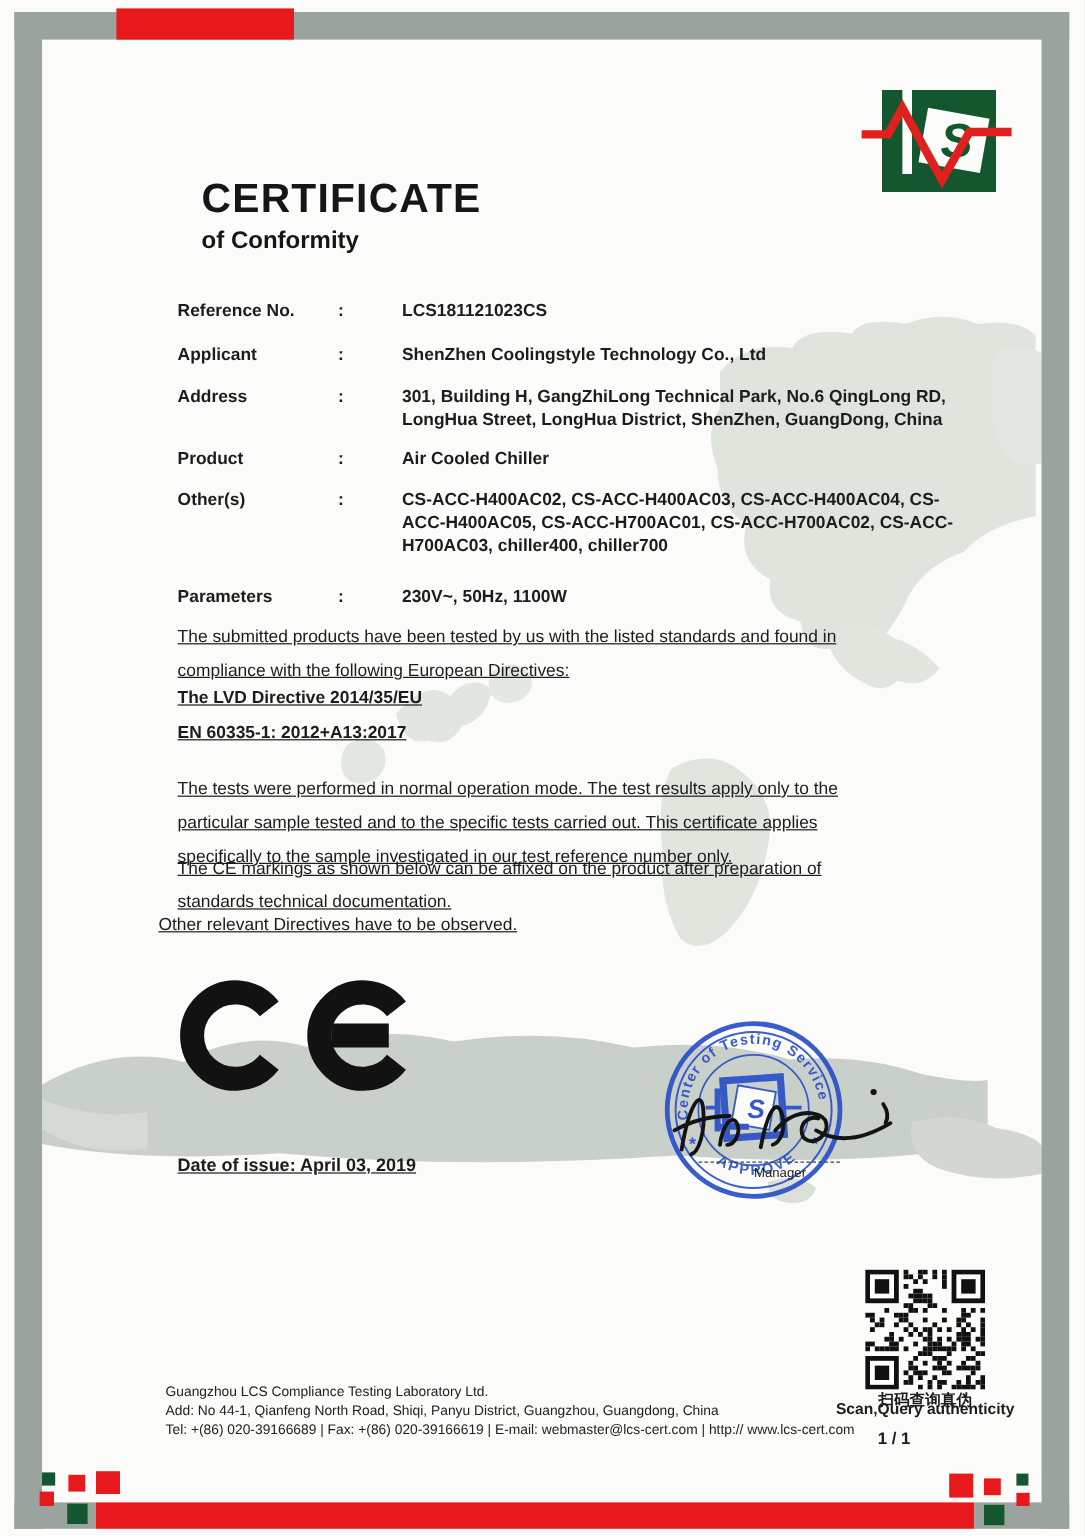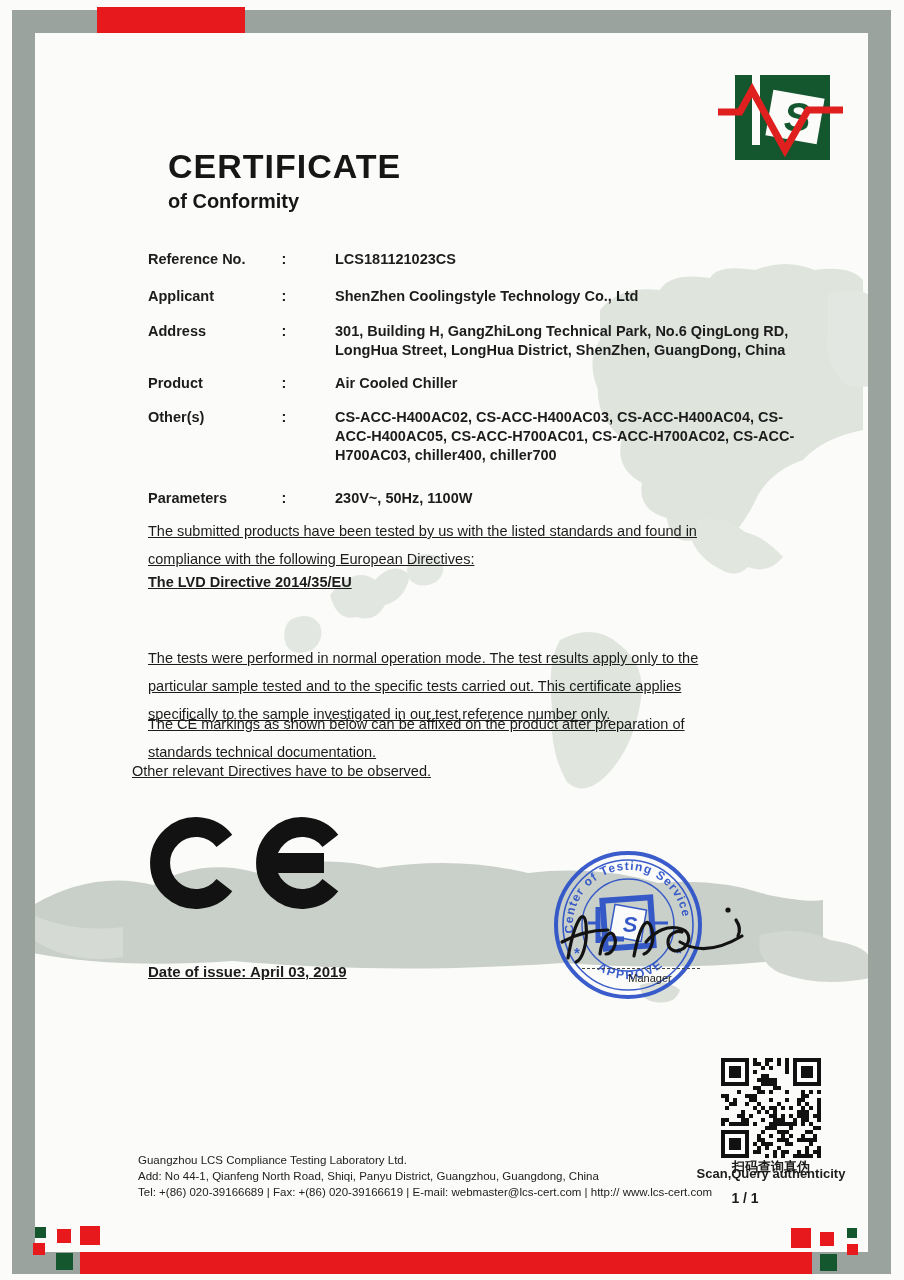--- a/index.html
+++ b/index.html
@@ -103,20 +103,21 @@
     <span class="fvalue">CS-ACC-H400AC02, CS-ACC-H400AC03, CS-ACC-H400AC04, CS-ACC-H400AC05, CS-ACC-H700AC01, CS-ACC-H700AC02, CS-ACC-H700AC03, chiller400, chiller700</span>
   </div>
   <div class="abs z2 frow" style="left:148px;top:489px">
     <span class="flabel">Parameters</span>
     <span class="fcolon">:</span>
     <span class="fvalue">230V~, 50Hz, 1100W</span>
   </div>
 
   <div class="abs z2 para" style="left:148px;top:517px">The submitted products have been tested by us with the listed standards and found in compliance with the following European Directives:</div>
   <div class="abs z2 para bold" style="left:148px;top:568px">The LVD Directive 2014/35/EU</div>
+  <div class="abs z2 para bold" style="left:148px;top:597px">EN 60335-1: 2012+A13:2017</div>
   <div class="abs z2 para" style="left:148px;top:644px">The tests were performed in normal operation mode. The test results apply only to the particular sample tested and to the specific tests carried out. This certificate applies specifically to the sample investigated in our test reference number only.</div>
   <div class="abs z2 para" style="left:148px;top:710px">The CE markings as shown below can be affixed on the product after preparation of standards technical documentation.</div>
   <div class="abs z2 para" style="left:132px;top:757px">Other relevant Directives have to be observed.</div>
 
   <svg class="abs z2" style="left:146px;top:813px" width="215" height="100" viewBox="0 0 215 100">
     <path d="M78.4,27.8 A36,36 0 1 0 78.4,72.2" fill="none" stroke="#121212" stroke-width="20"></path>
     <path d="M184.4,27.8 A36,36 0 1 0 184.4,72.2" fill="none" stroke="#121212" stroke-width="20"></path>
     <path d="M130,50 H178" fill="none" stroke="#121212" stroke-width="20"></path>
   </svg>
 

